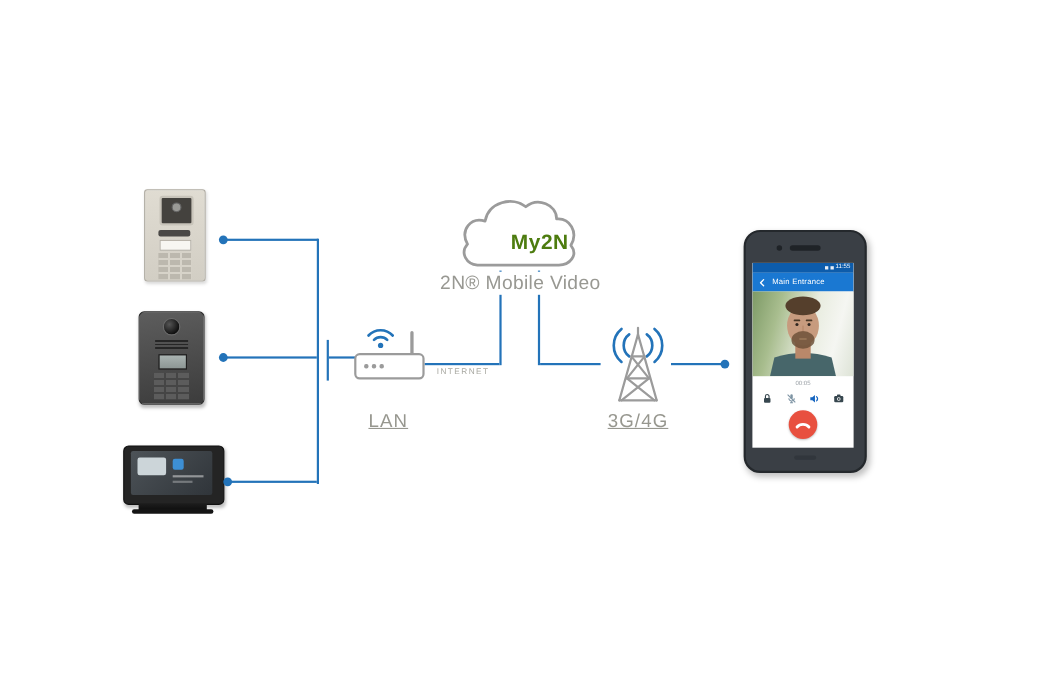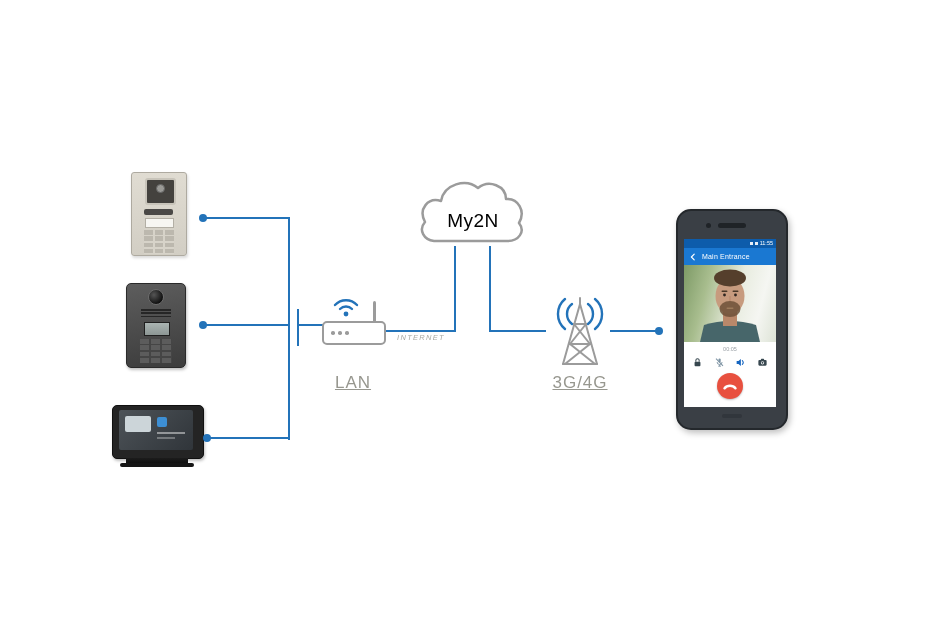--- a/index.html
+++ b/index.html
@@ -8,22 +8,22 @@
 
   
   .hline{position:absolute;height:2px;background:#2373b9;z-index:1;}
   .vline{position:absolute;width:2px;background:#2373b9;z-index:1;}
   .dot{position:absolute;width:8px;height:8px;border-radius:50%;background:#2373b9;z-index:2;}
 
   
   .glabel{position:absolute;color:#97978f;text-align:center;z-index:3;}
   .lbl-big{font-size:17px;letter-spacing:1px;text-decoration:underline;}
   .lbl-sub{font-size:17.5px;letter-spacing:.3px;background:#fff;height:21px;line-height:21px;color:#989892;}
-  .lbl-internet{font-size:7.5px;letter-spacing:1.3px;color:#a9a9a2;font-style:italic;}
-  .lbl-cloud{color:#000000;font-size:19px;font-weight:400;letter-spacing:.5px;}
+  .lbl-internet{font-size:7.5px;letter-spacing:1.3px;color:#a9a9a2;}
+  .lbl-cloud{color:#4d7c0f;font-size:19px;font-weight:700;letter-spacing:.5px;text-align:right;}
 
   
   .device{position:absolute;z-index:2;}
   .dev1{width:54px;height:82px;background:linear-gradient(#e0dcd2,#d2cec4);
         border:1px solid #aeaaa0;border-radius:3px;box-shadow:1px 2px 3px rgba(0,0,0,.15);}
   .dev1 .cam{position:absolute;left:13px;top:5px;width:27px;height:23px;background:#44423e;
         border:2px solid #c8c4ba;border-radius:3px;}
   .dev1 .lens{width:7px;height:7px;border-radius:50%;background:#9a9a96;border:1px solid #666;margin:4px auto 0;}
   .dev1 .slot{position:absolute;left:12px;top:36px;width:29px;height:6px;background:#4a4846;border-radius:2px;}
   .dev1 .card{position:absolute;left:13px;top:45px;width:27px;height:8px;background:#f7f6f2;border:1px solid #b3afa5;}
@@ -135,20 +135,21 @@
   <div class="vline" style="left:489px;top:246px;height:86px;"></div>
   <div class="hline" style="left:491px;top:330px;width:55px;"></div>
   <div class="hline" style="left:610px;top:330px;width:47px;"></div>
   <div class="dot" style="left:655px;top:327px;"></div>
 
   <svg class="svgbox" style="left:417px;top:177px;" width="112" height="70" viewBox="0 0 112 70">
     <path d="M17,64 C7,63 1,53 8,45 C1,32 11,20 24,24 C27,7 49,1 61,11 C72,2 89,9 89,22
              C101,21 109,34 102,46 C109,55 101,64 91,64 Z" fill="#ffffff" stroke="#9b9b9b" stroke-width="2.5" stroke-linejoin="round"></path>
   </svg>
   <div class="glabel lbl-cloud" style="left:429px;top:210px;width:88px;">My2N</div>
+  <div class="glabel lbl-sub" style="left:363px;top:247px;width:220px;">2N® Mobile Video</div>
 
   <svg class="svgbox" style="left:331px;top:288px;" width="36" height="30" viewBox="0 0 36 30">
     <circle cx="15" cy="26" r="2.4" fill="#2373b9"></circle>
     <path d="M9,21 A8.5,8.5 0 0 1 21,21" stroke="#2373b9" stroke-width="2.4" fill="none" stroke-linecap="round"></path>
     <path d="M4,17 A15,15 0 0 1 26,17" stroke="#2373b9" stroke-width="2.4" fill="none" stroke-linecap="round"></path>
   </svg>
   <div class="router-ant"></div>
   <div class="router-body">
     <div class="led" style="left:7px;"></div>
     <div class="led" style="left:14px;"></div>

